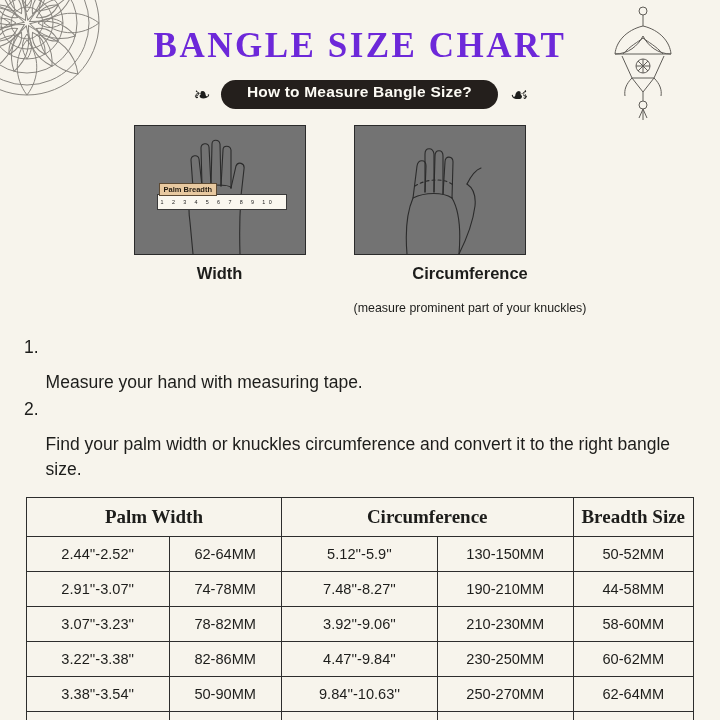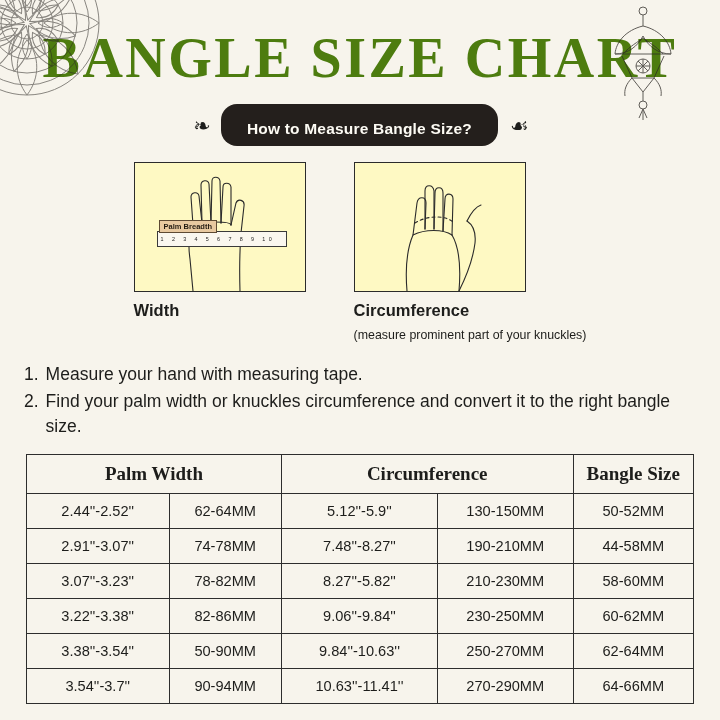--- a/index.html
+++ b/index.html
@@ -40,76 +40,77 @@
     height: 130px;
     opacity: .75;
     pointer-events: none;
   }
 
   
   .title {
     text-align: center;
     font-family: "Liberation Serif", serif;
     font-weight: bold;
-    font-size: 56px;
+    font-size: 35px;
     letter-spacing: 2.5px;
     padding-top: 26px;
     margin: 0;
-    color: #4d7c0f;
+    color: #6d28d9;
   }
 
   
   .howto-row {
     display: flex;
     align-items: center;
     justify-content: center;
     gap: 12px;
     margin-top: 14px;
   }
   .flourish {
     font-size: 21px;
     line-height: 1;
     color: #1d1d1b;
     letter-spacing: -2px;
   }
   .pill {
     background: #241f1c;
     color: #fdfbf4;
     border-radius: 16px;
-    padding: 16px 26px 8px;
+    padding: 3px 26px 8px;
     font-size: 15.5px;
     font-weight: bold;
     letter-spacing: .2px;
     font-family: "Liberation Sans", sans-serif;
   }
 
   
   .figs {
     display: flex;
     justify-content: center;
     gap: 48px;
     margin-top: 16px;
   }
   .fig-box {
     width: 170px;
     height: 128px;
     border: 1px solid #2b2b2b;
-    background: #fef9c3;
+    background: #737373;
     position: relative;
     overflow: hidden;
   }
   .fig-cap {
+    text-align: center;
     font-size: 16.5px;
     font-weight: bold;
     margin-top: 9px;
   }
   .fig-sub {
     text-align: center;
     font-size: 12.4px;
-    margin-top: 8px;
+    margin-top: 18px;
   }
   .tape-label {
     position: absolute;
     left: 24px;
     top: 57px;
     background: #e8c9a0;
     border: 1px solid #5d4a33;
     color: #241c12;
     font-size: 7.5px;
     font-weight: bold;
@@ -142,21 +143,21 @@
     margin: 20px 0 0 24px;
     font-size: 17.5px;
     line-height: 1.44;
   }
   .step {
     display: flex;
     gap: 7px;
     margin-bottom: 2px;
   }
   .step-n { flex: 0 0 auto; }
-  .step-t { max-width: 640px; }
+  .step-t { max-width: 640px; margin-top: 35px; }
 
   
   table {
     border-collapse: collapse;
     margin: 14px auto 0;
     width: 668px;
     font-size: 15px;
   }
   th, td {
     border: 1px solid #2d2d2d;
@@ -363,49 +364,49 @@
       <span class="step-n">2.</span>
       <span class="step-t">Find your palm width or knuckles circumference and convert it to the right bangle size.</span>
     </div>
   </div>
 
   <table>
     <thead>
       <tr>
         <th class="c0" colspan="2">Palm Width</th>
         <th class="c2" colspan="2">Circumference</th>
-        <th class="c4">Bangle Size</th>
+        <th class="c4">Breadth Size</th>
       </tr>
     </thead>
     <tbody>
       <tr>
         <td class="c0">2.44''-2.52''</td>
         <td class="c1">62-64MM</td>
         <td class="c2">5.12''-5.9''</td>
         <td class="c3">130-150MM</td>
         <td class="c4">50-52MM</td>
       </tr>
       <tr>
         <td class="c0">2.91''-3.07''</td>
         <td class="c1">74-78MM</td>
         <td class="c2">7.48''-8.27''</td>
         <td class="c3">190-210MM</td>
         <td class="c4">44-58MM</td>
       </tr>
       <tr>
         <td class="c0">3.07''-3.23''</td>
         <td class="c1">78-82MM</td>
-        <td class="c2">8.27''-5.82''</td>
+        <td class="c2">3.92''-9.06''</td>
         <td class="c3">210-230MM</td>
         <td class="c4">58-60MM</td>
       </tr>
       <tr>
         <td class="c0">3.22''-3.38''</td>
         <td class="c1">82-86MM</td>
-        <td class="c2">9.06''-9.84''</td>
+        <td class="c2">4.47''-9.84''</td>
         <td class="c3">230-250MM</td>
         <td class="c4">60-62MM</td>
       </tr>
       <tr>
         <td class="c0">3.38''-3.54''</td>
         <td class="c1">50-90MM</td>
         <td class="c2">9.84''-10.63''</td>
         <td class="c3">250-270MM</td>
         <td class="c4">62-64MM</td>
       </tr>

